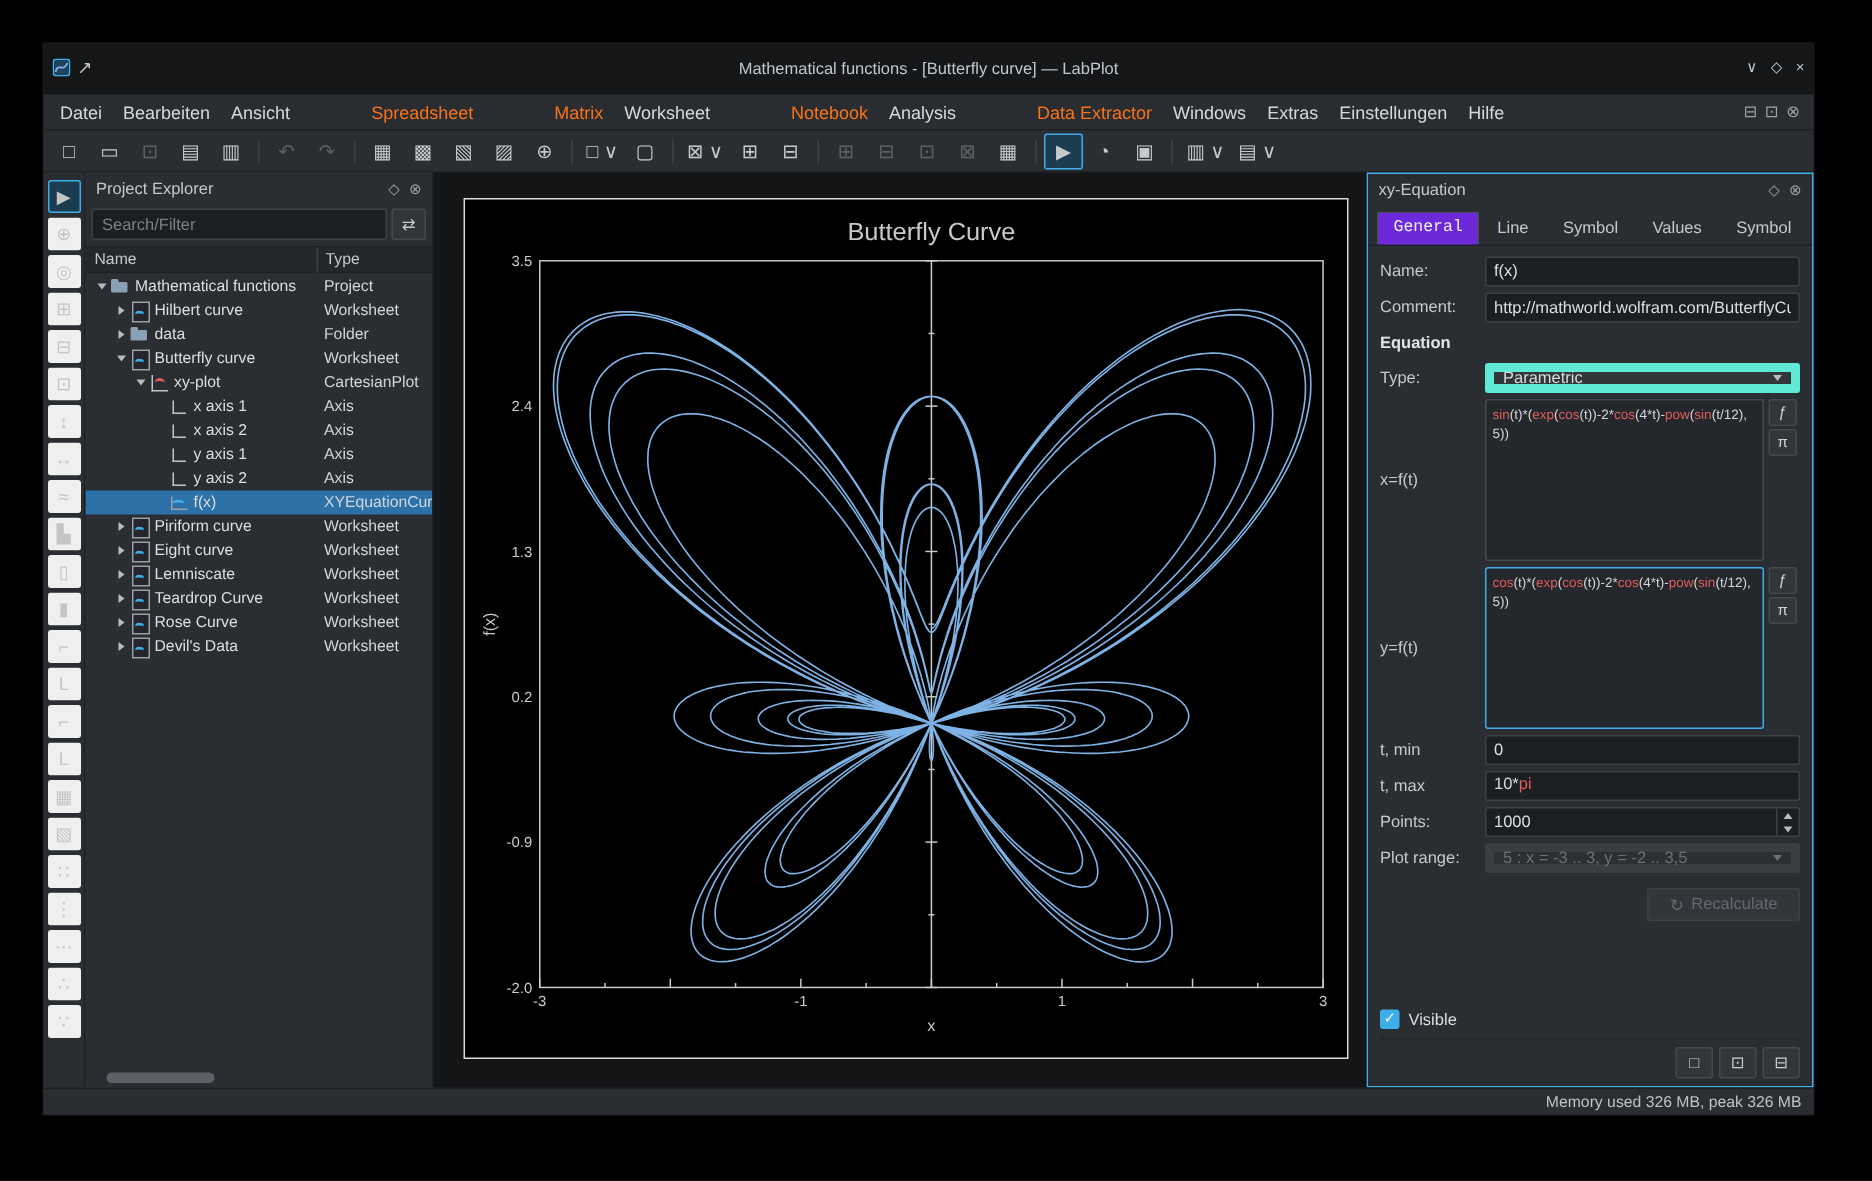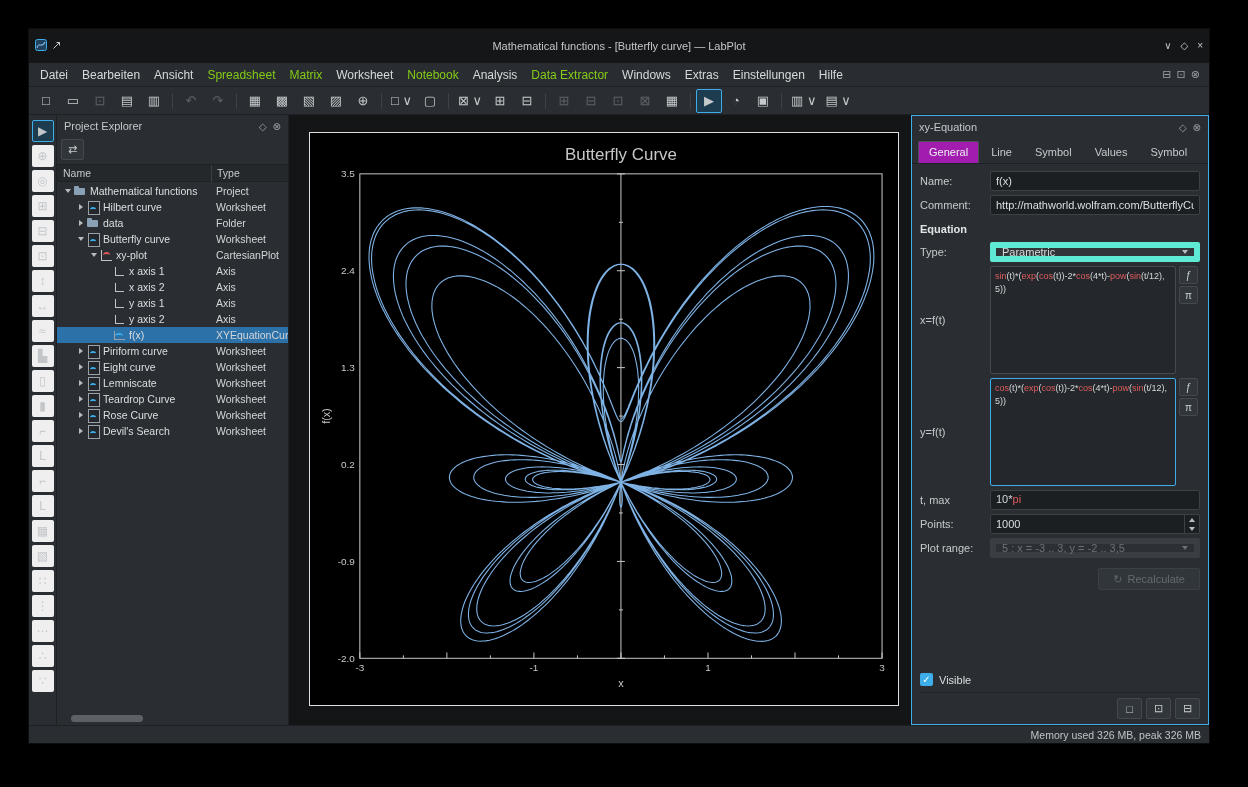--- a/index.html
+++ b/index.html
@@ -19,21 +19,21 @@
   
   .titlebar { height:34px; background:#141618; display:flex; align-items:center; padding:0 6px; position:relative; flex:none; }
   .tb-left { display:flex; gap:5px; align-items:center; z-index:2; }
   .tb-title { position:absolute; left:0; right:0; text-align:center; font-size:11px; color:#c3c7ca; }
   .tb-controls { margin-left:auto; display:flex; gap:9px; z-index:2; font-size:10px; color:#c3c7ca; align-items:center; }
   .tb-controls span { cursor:default; line-height:10px; }
   
   .menubar { height:24px; background:#292d31; border-bottom:1px solid #1e2124; display:flex; align-items:center; padding:0 4px; flex:none; }
   .menu-items { display:flex; }
   .menu-item { padding:0 7px; font-size:12px; line-height:24px; color:#d6d9db; cursor:default; }
-  .menu-item.disabled { color:#84cc16; }
+  .menu-item.disabled { color:#f97316;margin-left:40px; }
   .menubar-right { margin-left:auto; display:flex; gap:5px; padding-right:5px; font-size:11px; color:#9aa0a4; }
   
   .toolbar { height:28px; background:#2a2e32; border-bottom:1px solid #1e2124; display:flex; align-items:center; padding:0 4px; gap:1px; flex:none; }
   .tool-btn { height:24px; min-width:26px; padding:0 3px; display:flex; align-items:center; justify-content:center; font-size:13px; color:#c6c9cc; border:1px solid transparent; border-radius:2px; background:none; cursor:default; }
   .tool-btn.disabled { opacity:.32; }
   .tool-btn.active { background:#1e3c50; border-color:#3daee9; }
   .tool-btn.sep { min-width:1px; width:1px; height:16px; padding:0; margin:0 4px; background:#3d4247; border:none; }
   
   .main { flex:1; display:flex; min-height:0; }
   
@@ -72,21 +72,21 @@
   .hscroll { position:absolute; bottom:3px; left:14px; width:72px; height:7px; background:#5b6166; border-radius:3.5px; }
   
   .worksheet-area { flex:1; background:#131517; position:relative; overflow:hidden; min-width:0; }
   .page { position:absolute; left:20px; top:17px; right:12px; bottom:19px; background:#000; border:1px solid #dedede; }
   .page svg { width:100%; height:100%; display:block; }
   svg text { font-family:"Liberation Sans","DejaVu Sans",sans-serif; }
   
   .right-dock { width:298px; flex:none; background:#2a2e32; border:1px solid #3daee9; display:flex; flex-direction:column; min-height:0; }
   .tabs { display:flex; padding:3px 6px 0; gap:1px; border-bottom:1px solid #1e2124; flex:none; }
   .tab { padding:4px 10px 5px; font-size:11px; color:#c6c9cc; border:1px solid transparent; border-bottom:none; border-radius:2px 2px 0 0; cursor:default; }
-  .tab.active { background:#a21caf; border-color:#4a5055; color:#eef0f1; }
+  .tab.active { background:#6d28d9; border-color:#4a5055; color:#eef0f1;font-family:Liberation Mono, monospace; }
   .form { flex:1; display:flex; flex-direction:column; padding:7px 8px 5px; min-height:0; overflow:hidden; }
   .frow { display:flex; align-items:center; margin-bottom:4px; flex:none; }
   .frow > label { width:70px; flex:none; font-size:11px; color:#c6c9cc; }
   .frow.tall { align-items:stretch; }
   .frow.tall > label { align-self:center; }
   .field { flex:1; height:20px; background:#1c1f22; border:1px solid #3c4146; border-radius:2px; color:#dcdfe1; font-size:11px; padding:0 5px; outline:none; min-width:0; }
   .input-like { flex:1; height:20px; background:#1c1f22; border:1px solid #3c4146; border-radius:2px; display:flex; align-items:center; padding:0 5px; font-size:11px; overflow:hidden; white-space:nowrap; }
   .section { font-weight:bold; font-size:11px; color:#e2e5e7; margin:4px 0 7px; flex:none; }
   .combo { flex:1; height:20px; background:#31363b; border:6px solid #5eead4; border-radius:2px; display:flex; align-items:center; padding:0 6px; font-size:11px; color:#d8dadc; min-width:0; }
   .combo .combo-text { overflow:hidden; white-space:nowrap; text-overflow:ellipsis; }
@@ -346,20 +346,21 @@
 
     <div class="project-dock">
       <div class="dock-header">
         <span>Project Explorer</span>
         <span class="dock-btns">
           <span>◇</span>
           <span>⊗</span>
         </span>
       </div>
       <div class="search-row">
+        <input class="search-input" placeholder="Search/Filter" style="">
         <span class="search-config-btn">
             <span>⇄</span>
           </span>
       </div>
       <div class="cols">
         <span class="col-name">Name</span>
         <span class="col-type">Type</span>
       </div>
       <div class="tree">
 
@@ -449,21 +450,21 @@
           </div>
           <div class="tree-row" style="--indent: 1;">
             <span class="exp closed"></span>
             <span class="row-icon icon-worksheet"></span>
             <span class="row-name">Rose Curve</span>
             <span class="row-type">Worksheet</span>
           </div>
           <div class="tree-row" style="--indent: 1;">
             <span class="exp closed"></span>
             <span class="row-icon icon-worksheet"></span>
-            <span class="row-name">Devil's Search</span>
+            <span class="row-name">Devil's Data</span>
             <span class="row-type">Worksheet</span>
           </div>
         </div>
       <div class="hscroll"></div>
     </div>
 
     <div class="worksheet-area">
       <div class="page">
         <svg viewBox="0 0 590 588" preserveAspectRatio="none">
             <defs>
@@ -570,20 +571,24 @@
           <div class="side-btns">
             <button class="side-btn">
                 <span>ƒ</span>
               </button>
             <button class="side-btn">
                 <span>π</span>
               </button>
           </div>
         </div>
         <div class="frow">
+          <label>t, min</label>
+          <input class="field" value="0" style="">
+        </div>
+        <div class="frow">
           <label>t, max</label>
           <div class="input-like formula" style="font-size:11px;">
               <span>10*</span>
               <span class="kw">pi</span>
               <span></span>
             </div>
         </div>
         <div class="frow">
           <label>Points:</label>
           <div class="spinbox">

